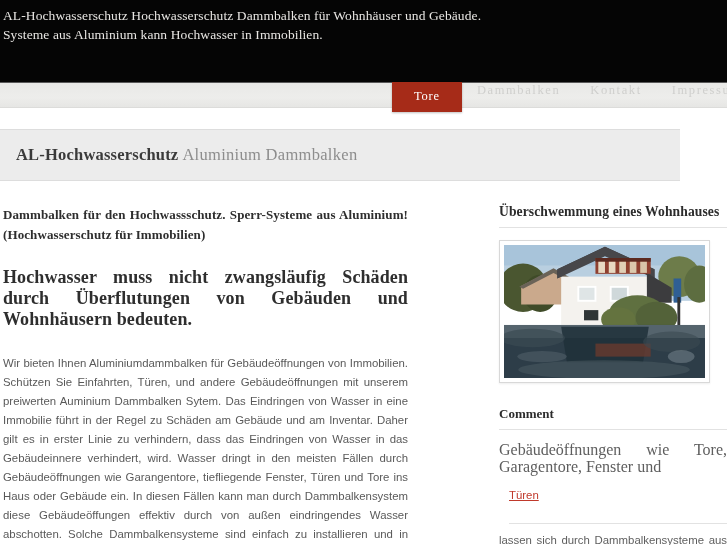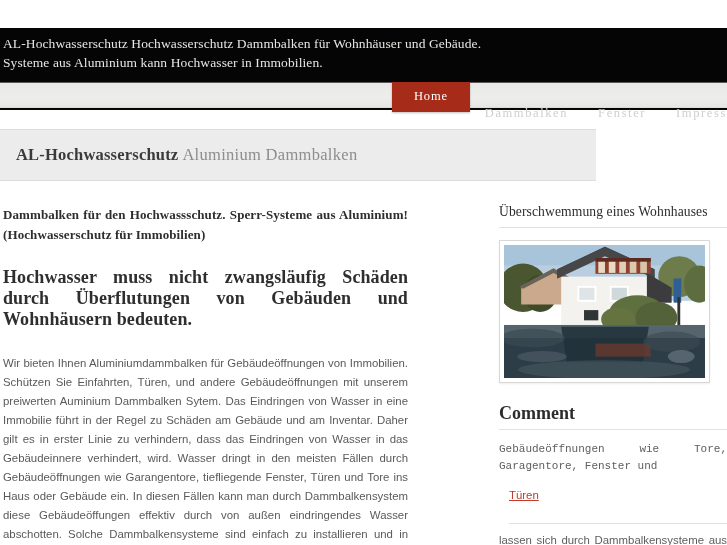--- a/index.html
+++ b/index.html
@@ -11,21 +11,20 @@
     font-family: "Liberation Serif", "DejaVu Serif", serif;
   }
 
   
   .topbar {
     position: absolute;
     left: 0; top: 0;
     width: 727px; height: 82px;
     background: #050505;
     padding: 6px 8px 0 3px;
-    margin-top: 28px;
   }
   .topbar-line {
     color: #e8e6e3;
     font-family: "Liberation Serif", "DejaVu Serif", serif;
     font-size: 13.5px;
     line-height: 19px;
     letter-spacing: 0.1px;
     white-space: nowrap;
   }
 
@@ -43,38 +42,38 @@
     left: 392px; top: 82px;
     height: 30px;
     display: flex;
     align-items: flex-start;
   }
   .nav-item {
     font-family: "Liberation Serif", "DejaVu Serif", serif;
     font-size: 12.5px;
     letter-spacing: 1.6px;
     color: #cfcfcd;
-    padding: 24px 15px 6px 15px;
+    padding: 1px 15px 6px 15px;
     line-height: 15px;
     white-space: nowrap;
     cursor: pointer;
   }
   .nav-item.active {
     background: #a62b18;
     color: #ffffff;
     letter-spacing: 0.8px;
     padding: 7px 22px 8px 22px;
     box-shadow: 0 1px 2px rgba(0,0,0,0.25);
   }
 
   
   .titleband {
     position: absolute;
     left: 0; top: 129px;
-    width: 596px; height: 52px;
+    width: 680px; height: 52px;
     background: #ececec;
     border-top: 1px solid #dddddd;
     border-bottom: 1px solid #dddddd;
   }
   .titleband-inner {
     position: absolute;
     left: 16px; top: 15px;
     white-space: nowrap;
   }
   .site-title-strong {
@@ -133,21 +132,21 @@
   }
 
   
   .sidebar {
     position: absolute;
     left: 499px; top: 203px;
     width: 228px;
   }
   .side-h {
     font-family: "Liberation Serif", "DejaVu Serif", serif;
-    font-weight: normal;
+    font-weight: bold;
     font-size: 13.6px;
     line-height: 17px;
     color: #2c2c2c;
     margin: 0;
     padding-bottom: 7px;
     border-bottom: 1px solid #e2e2e2;
     letter-spacing: 0.1px;
   }
   .photo-frame {
     margin-top: 12px;
@@ -158,30 +157,30 @@
     padding: 4px;
     box-shadow: 0 1px 2px rgba(0,0,0,0.07);
   }
   .photo {
     width: 100%; height: 100%;
     display: block;
   }
   .side-h2 {
     font-family: "Liberation Serif", "DejaVu Serif", serif;
     font-weight: bold;
-    font-size: 18px;
+    font-size: 13px;
     line-height: 17px;
     color: #2c2c2c;
     margin: 22px 0 0 0;
     padding-bottom: 7px;
     border-bottom: 1px solid #e2e2e2;
   }
   .side-text {
-    font-family: Liberation Mono, monospace;
-    font-size: 11px;
+    font-family: Liberation Serif, serif;
+    font-size: 16px;
     line-height: 17px;
     color: #5e5e5e;
     text-align: justify;
     margin: 11px 0 0 0;
   }
   .side-link-row {
     margin: 10px 0 0 10px;
     padding-bottom: 20px;
     border-bottom: 1px solid #e2e2e2;
   }
@@ -204,23 +203,23 @@
 </head>
 <body>
 
 <div class="topbar">
   <div class="topbar-line">AL-Hochwasserschutz Hochwasserschutz Dammbalken für Wohnhäuser und Gebäude.</div>
   <div class="topbar-line">Systeme aus Aluminium kann Hochwasser in Immobilien.</div>
 </div>
 
 <div class="navwrap"></div>
 <nav class="nav">
-  <div class="nav-item active">Home</div>
+  <div class="nav-item active">Tore</div>
   <div class="nav-item">Dammbalken</div>
-  <div class="nav-item">Fenster</div>
+  <div class="nav-item">Kontakt</div>
   <div class="nav-item">Impressum</div>
 </nav>
 
 <div class="titleband">
   <div class="titleband-inner">
     <span class="site-title-strong">AL-Hochwasserschutz</span>
     <span class="site-title-light">Aluminium Dammbalken</span>
   </div>
 </div>
 

